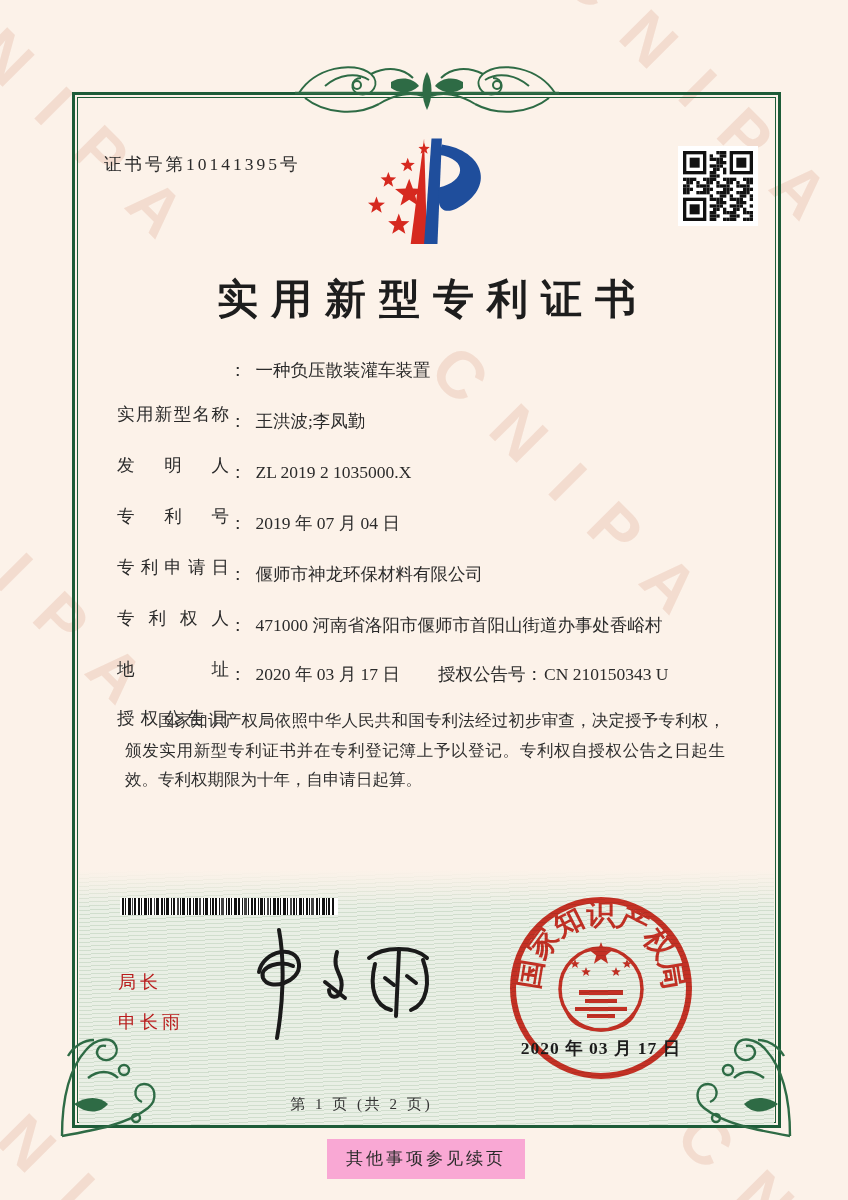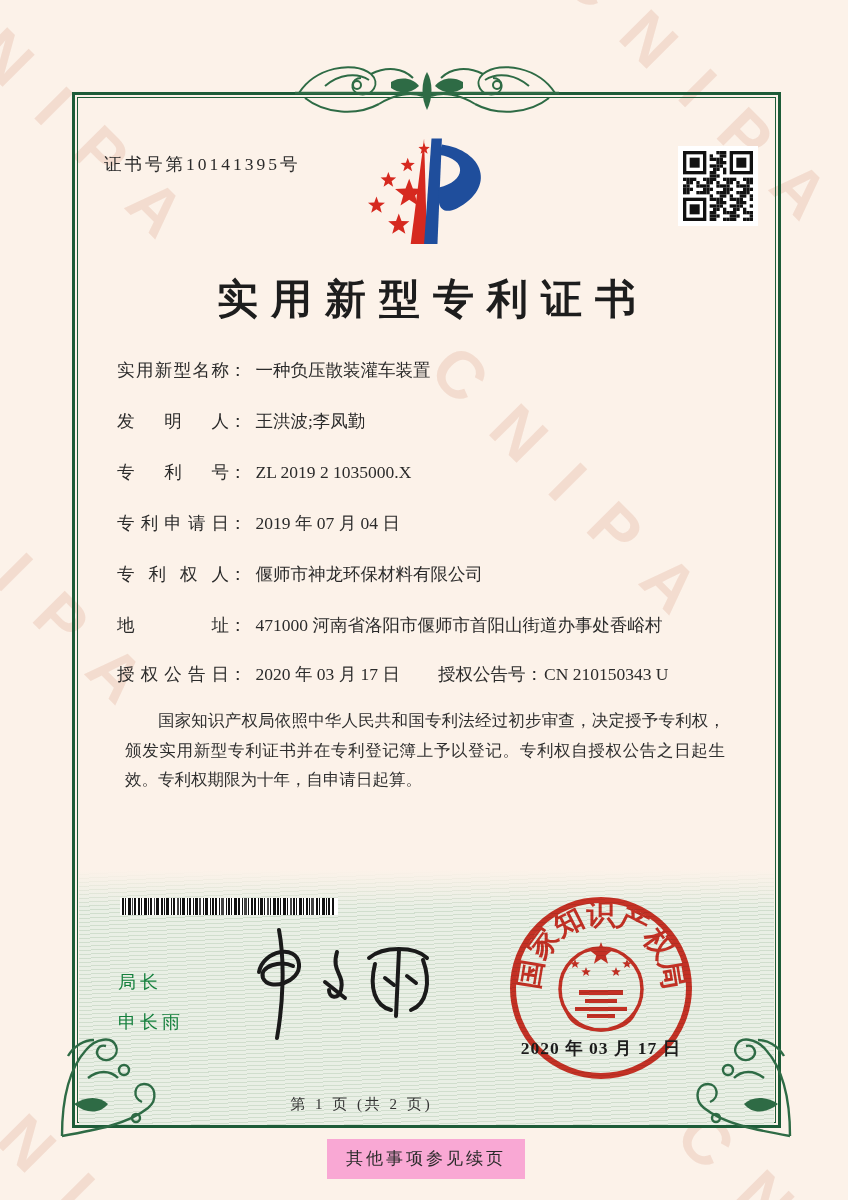--- a/index.html
+++ b/index.html
@@ -42,33 +42,33 @@
     background:#fff;padding:5px;box-sizing:border-box;
   }
   .title{
     position:absolute;left:72px;top:248px;width:709px;
     text-align:center;font-size:41px;font-weight:700;
     letter-spacing:13px;text-indent:13px;color:#1d1d1d;margin-top:24px;
   }
   .row{position:absolute;left:117px;font-size:17.5px;white-space:nowrap;color:#2b2b2b;}
   .row .flabel{
     display:inline-block;width:112px;vertical-align:top;
-    text-align:justify;text-align-last:justify;
+    text-align:justify;text-align-last:justify;margin-top:44px;
   }
   .row .fvalue{margin-left:9px;}
   .row2{position:absolute;left:438px;font-size:17.5px;white-space:nowrap;color:#2b2b2b;}
   .row2 .flabel{display:inline-block;vertical-align:top;font-family:Liberation Serif, serif;}
   .row2 .fvalue{margin-left:1px;}
   .body-text{
     position:absolute;left:117px;top:698px;width:616px;
     font-size:16.5px;line-height:29.5px;text-align:justify;color:#2f2f2f;
   }
   .body-text p{margin:8px;text-indent:2em;}
   .barcode{position:absolute;left:120px;top:898px;width:218px;height:17px;background:#fff;}
-  .officer{position:absolute;left:118px;font-size:18px;letter-spacing:4px;color:#15803d;}
+  .officer{position:absolute;left:118px;font-size:18px;letter-spacing:4px;color:#b91c1c;}
   .signature{position:absolute;left:233px;top:922px;width:215px;height:120px;}
   .seal{position:absolute;left:505px;top:892px;width:192px;height:192px;mix-blend-mode:multiply;opacity:.95;}
   .seal-date{
     position:absolute;left:517px;top:1036px;width:168px;text-align:center;
     font-size:17.5px;letter-spacing:1px;color:#1c1c1c;font-weight:600;
   }
   .page-footer{
     position:absolute;left:72px;top:1095px;width:579px;text-align:center;
     font-size:15px;letter-spacing:3px;color:#333;
   }

